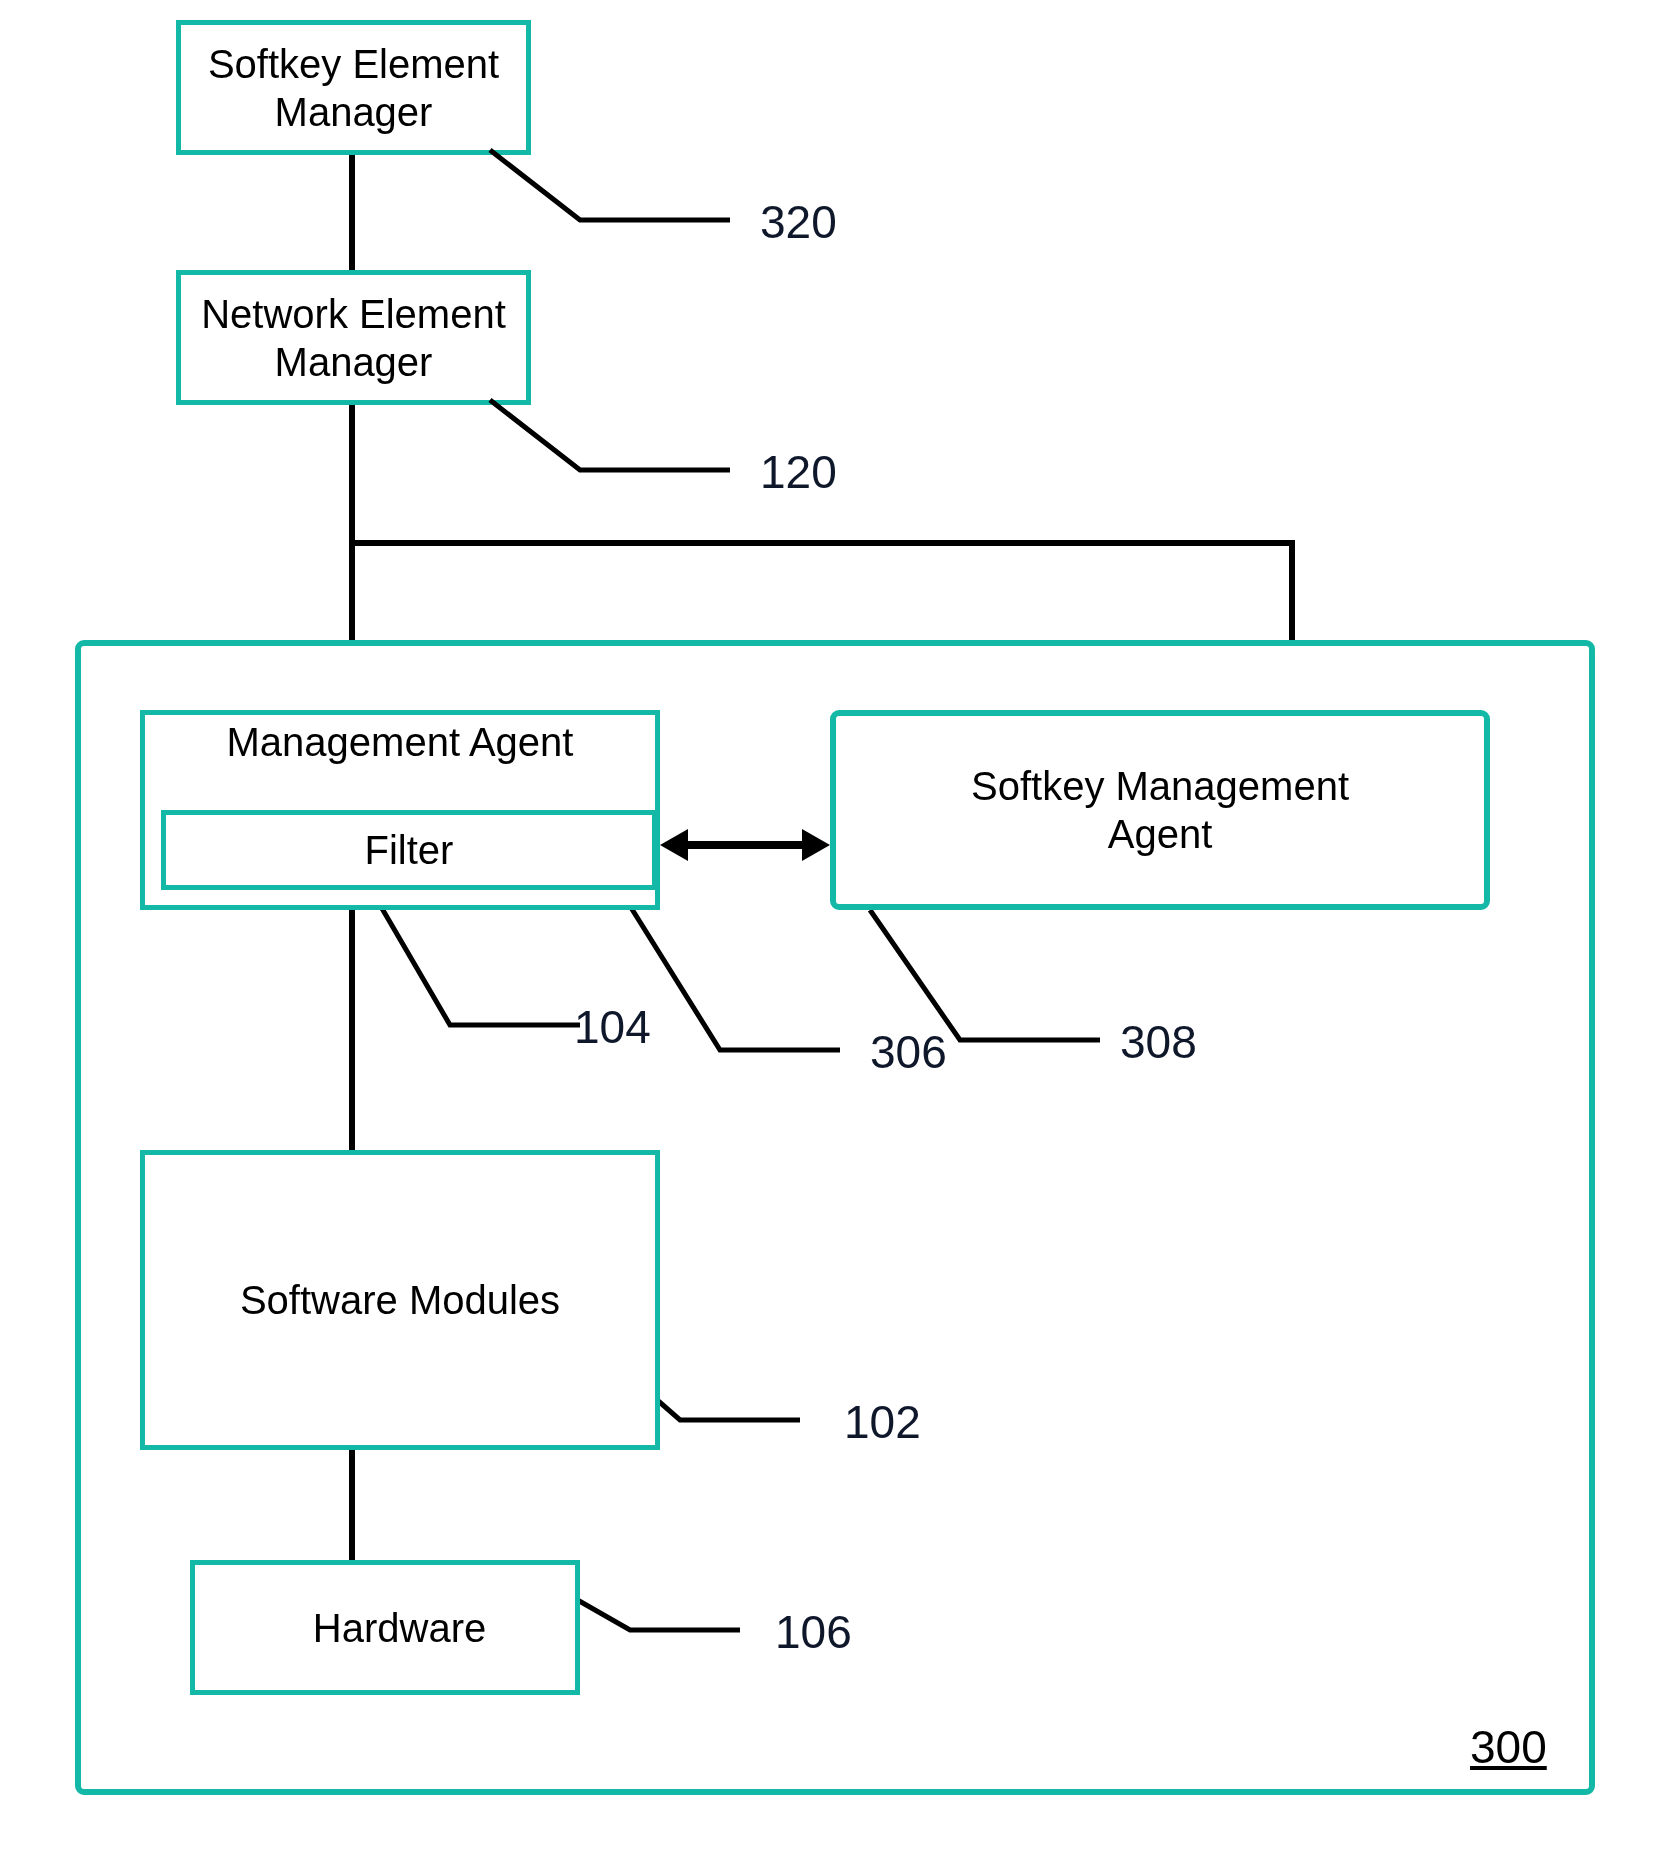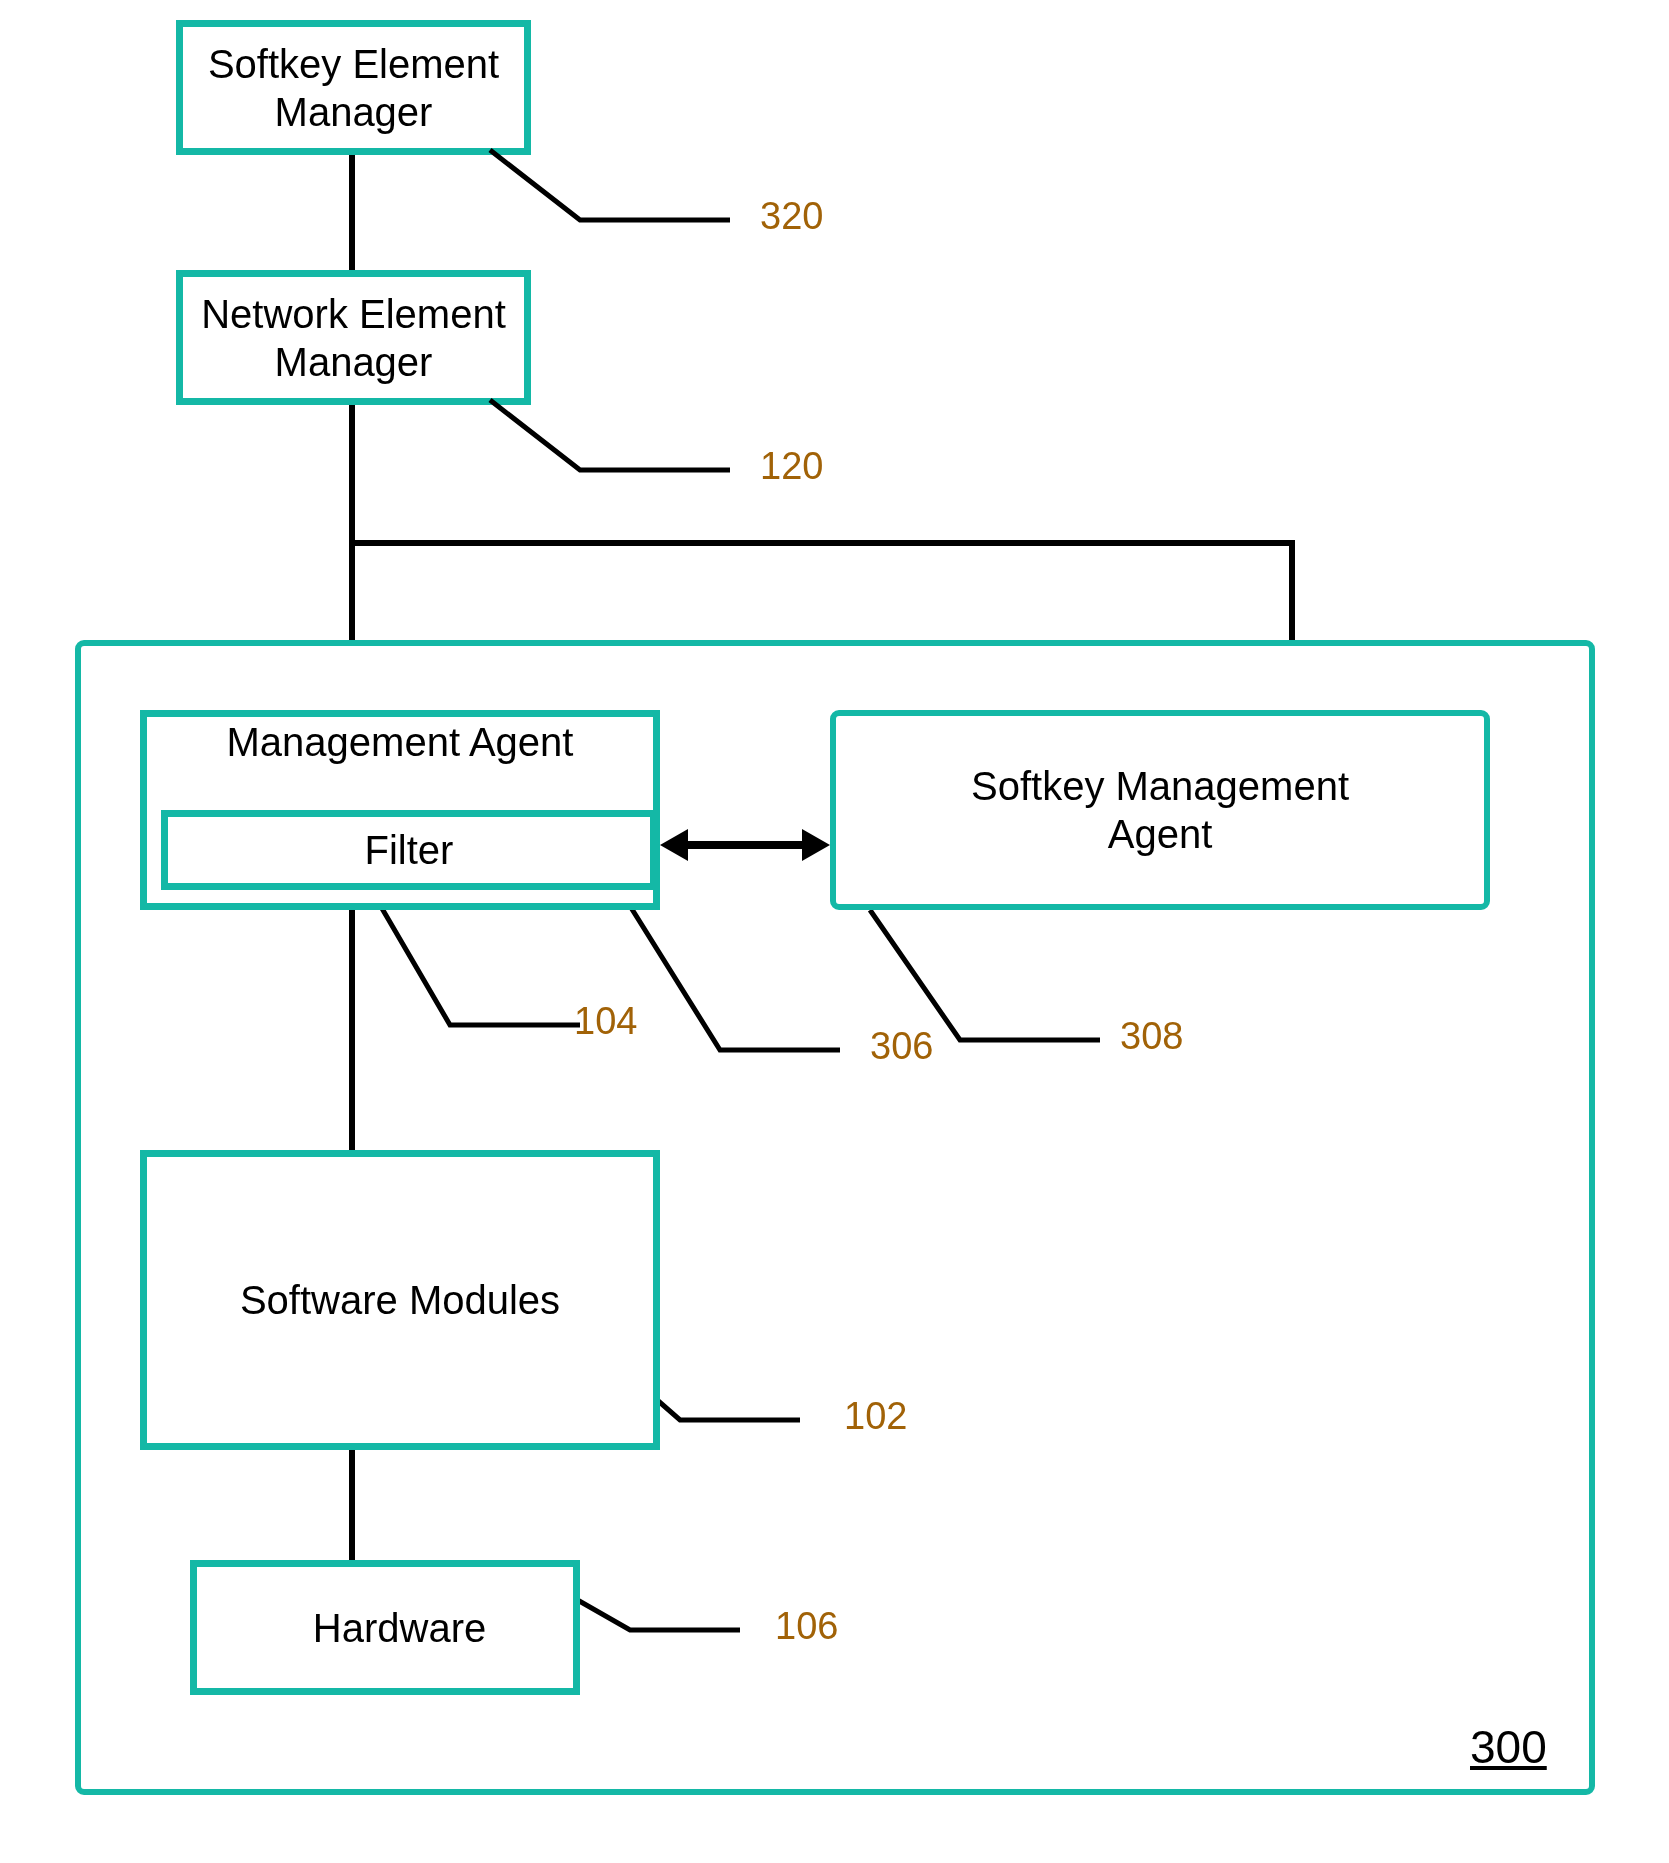--- a/index.html
+++ b/index.html
@@ -7,34 +7,34 @@
     margin: 0;
     padding: 0;
     background: #fff;
     font-family: Arial, Helvetica, sans-serif;
     width: 1669px;
     height: 1863px;
     position: relative;
   }
   .box {
     position: absolute;
-    border: 7px solid #14b8a6;
+    border: 5px solid #14b8a6;
     background: #fff;
     display: flex;
     align-items: center;
     justify-content: center;
     font-size: 40px;
     text-align: center;
     line-height: 1.2;
   }
   .thick { border-width: 6px; border-radius: 9px; }
   .label {
     position: absolute;
-    font-size: 38px;
-    color: #a16207;
+    font-size: 46px;
+    color: #0f172a;
   }
   .line {
     position: absolute;
     background: #000;
   }
   .underline {
     position: absolute;
     font-size: 46px;
     text-decoration: underline;
   }

